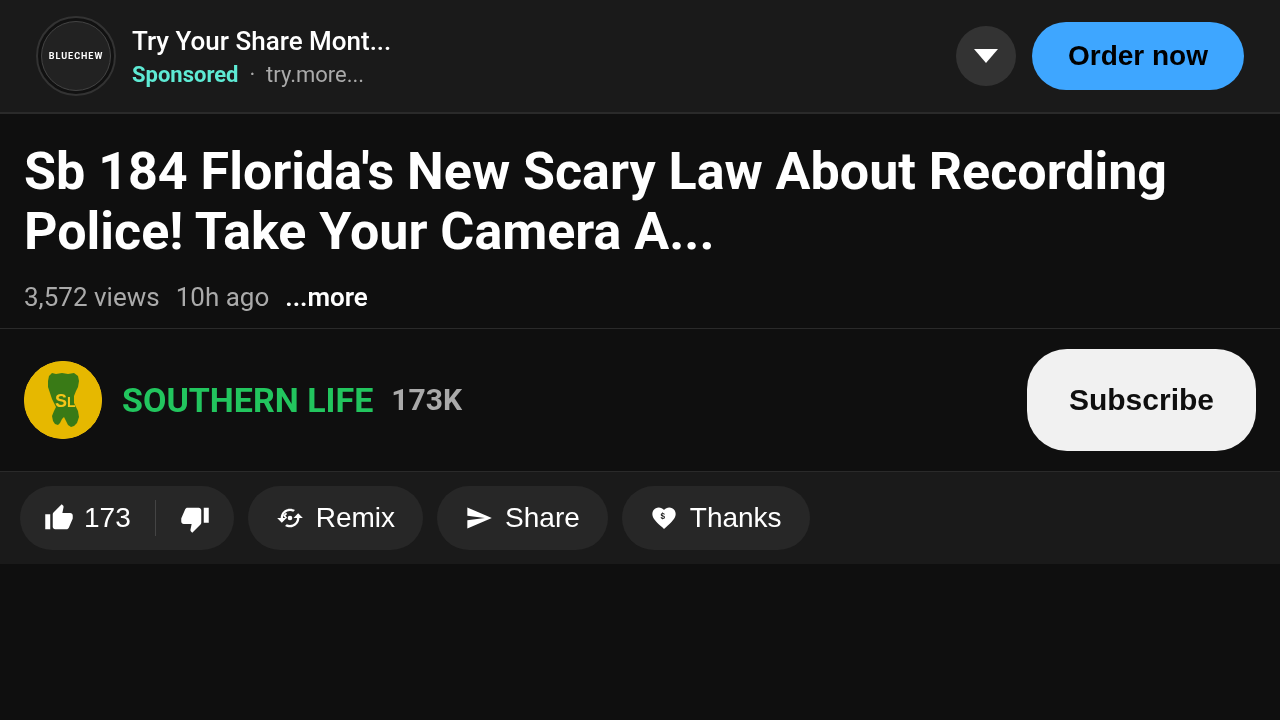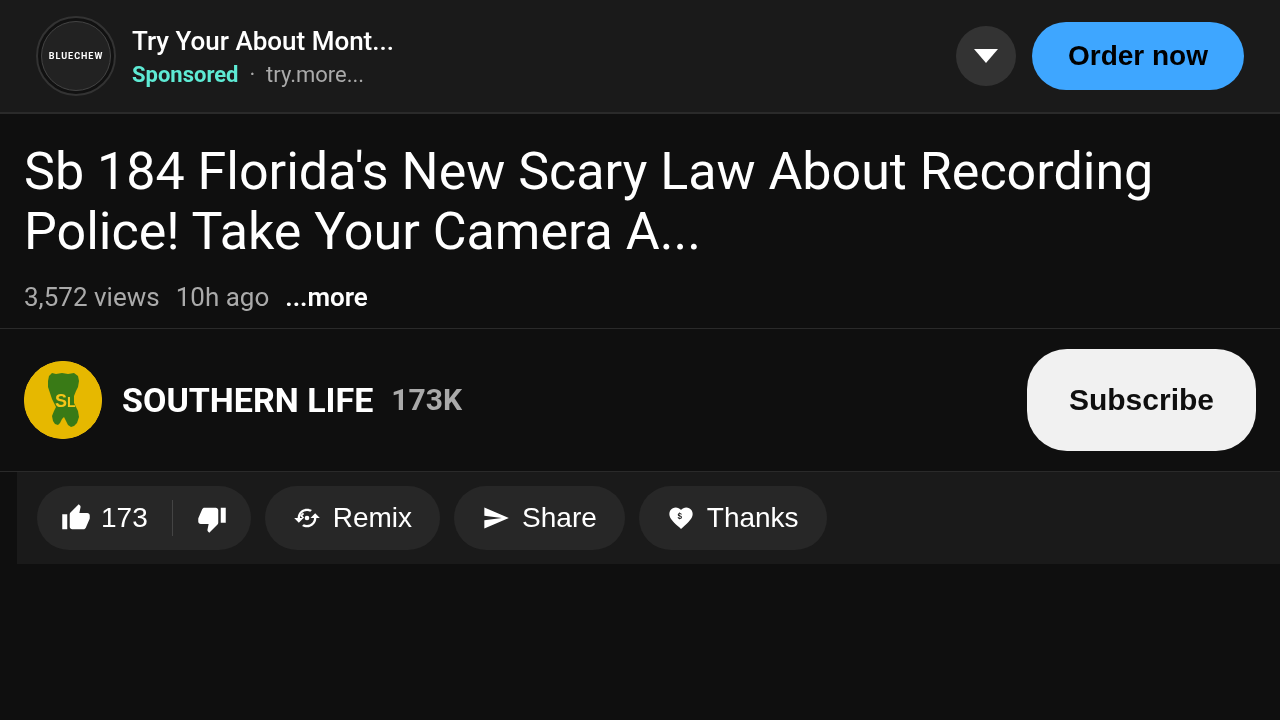--- a/index.html
+++ b/index.html
@@ -113,21 +113,21 @@
     }
 
     
     .video-info {
       padding: 28px 24px 16px 24px;
       border-bottom: 1px solid #2a2a2a;
     }
 
     .video-title {
       font-size: 52px;
-      font-weight: 400;
+      font-weight: 700;
       line-height: 1.15;
       color: #ffffff;
       margin-bottom: 20px;
     }
 
     .video-stats {
       font-size: 26px;
       color: #aaa;
       display: flex;
       align-items: center;
@@ -166,21 +166,21 @@
     .channel-info {
       flex: 1;
       display: flex;
       align-items: center;
       gap: 18px;
     }
 
     .channel-name {
       font-size: 34px;
       font-weight: 700;
-      color: #ffffff;
+      color: #22c55e;
     }
 
     .channel-subs {
       font-size: 30px;
       color: #aaa;
       font-weight: bold;
     }
 
     .subscribe-btn {
       background: #f1f1f1;
@@ -193,21 +193,20 @@
       cursor: pointer;
       margin-left: auto;
     }
 
     
     .action-row {
       display: flex;
       padding: 14px 20px;
       gap: 14px;
       background: #1a1a1a;
-      margin-left: 17px;
     }
 
     .action-btn {
       background: #272727;
       color: #fff;
       border: none;
       border-radius: 40px;
       padding: 16px 28px;
       font-size: 28px;
       font-weight: 500;
@@ -262,21 +261,21 @@
 <body>
 
 <div class="ad-banner">
   <div class="ad-logo">
     <div class="ad-logo-inner">
       <span>BLUECHEW</span>
     </div>
   </div>
 
   <div class="ad-text">
-    <div class="ad-title">Try Your About Mont...</div>
+    <div class="ad-title">Try Your Share Mont...</div>
     <div class="ad-meta">
       <span class="sponsored">Sponsored</span>
       &nbsp;·&nbsp;
       <span>try.more...</span>
     </div>
   </div>
 
   <button class="ad-collapse-btn">
     <div class="chevron-down"></div>
   </button>

